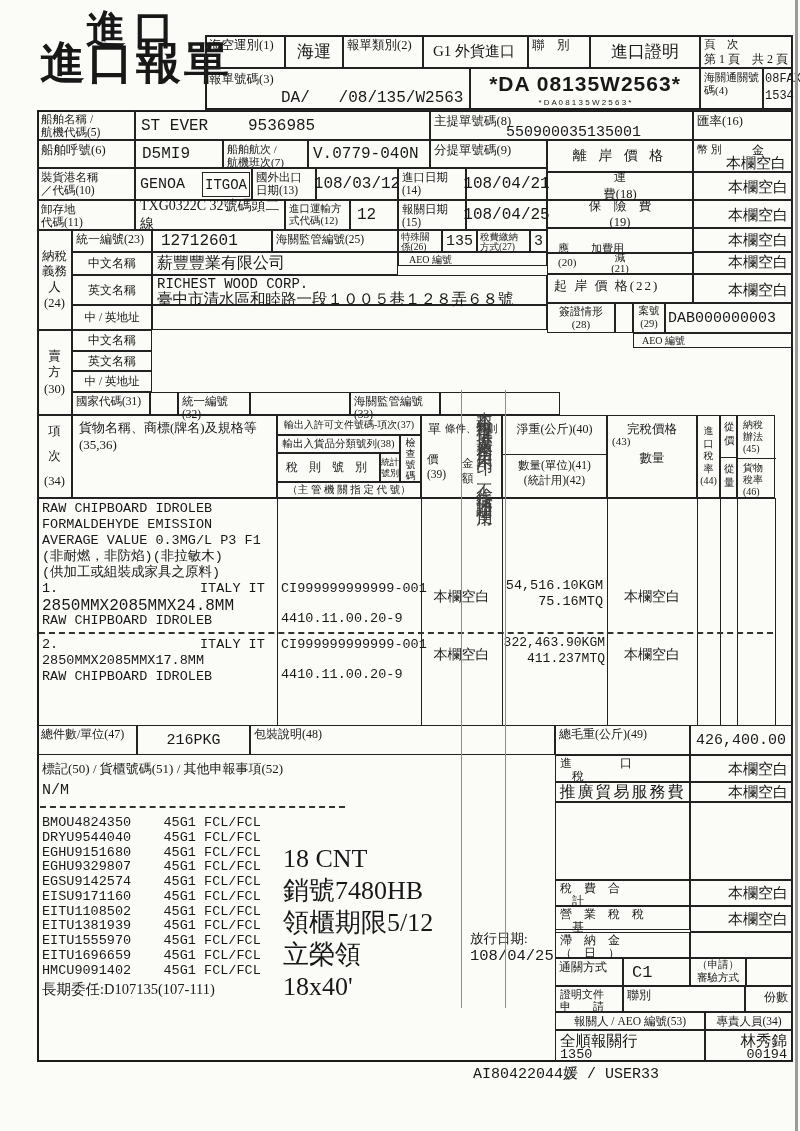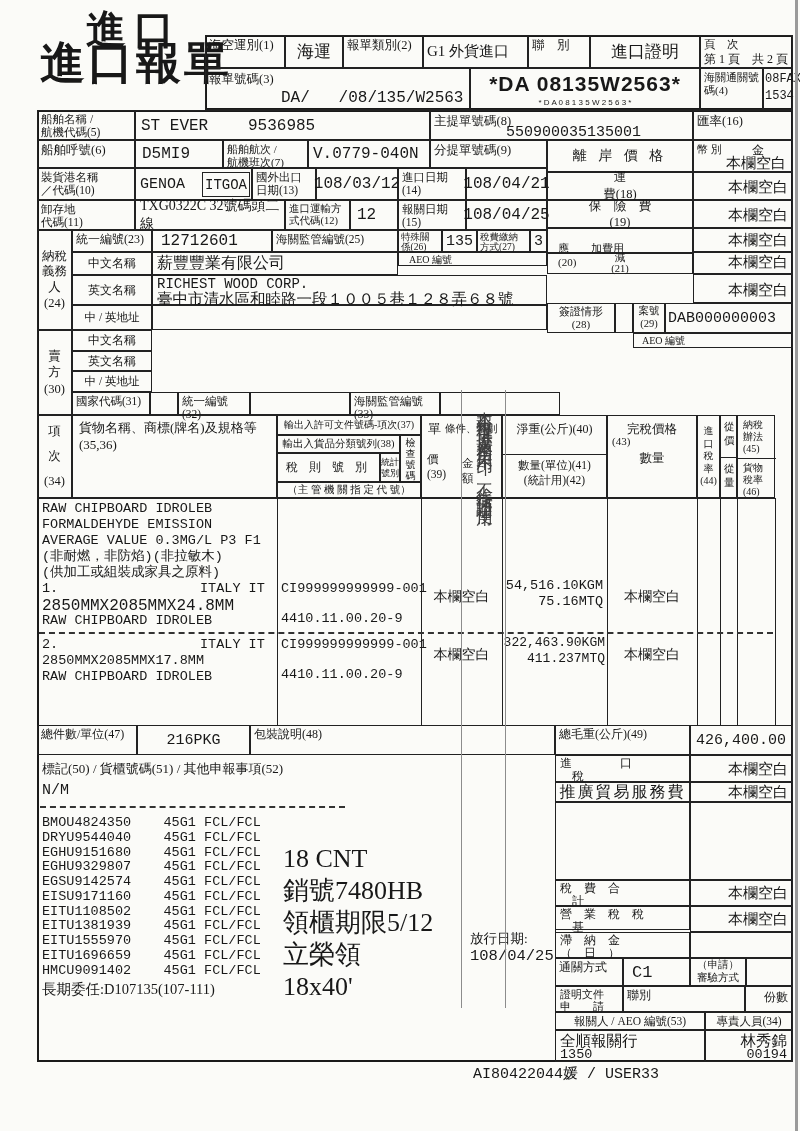--- a/index.html
+++ b/index.html
@@ -27,21 +27,21 @@
 
 <div class="page">
 
   <div class="c" style="left:86px;top:2px;font-size:40px;font-weight:600;letter-spacing:8px">進口</div>
   <div class="c" style="left:40px;top:33px;font-size:45px;font-weight:700;letter-spacing:3px">進口報單</div>
 
   <div class="c B" style="left:205px;top:35px;width:588px;height:75px"></div>
   <div class="c b lbl" style="left:205px;top:35px;width:80px;height:33px">海空運別(1)</div>
   <div class="c b cen" style="left:285px;top:35px;width:58px;height:33px;font-size:17px">海運</div>
   <div class="c b lbl" style="left:343px;top:35px;width:80px;height:33px">報單類別(2)</div>
-  <div class="c b vc" style="left:423px;top:35px;width:105px;height:33px;font-size:15px;padding-left:3px">G1 外貨進口</div>
+  <div class="c b vc" style="left:423px;top:35px;width:105px;height:33px;font-size:15px;padding-left:9px">G1 外貨進口</div>
   <div class="c b lbl" style="left:528px;top:35px;width:62px;height:33px">聯　別</div>
   <div class="c b cen" style="left:590px;top:35px;width:110px;height:33px;font-size:17px">進口證明</div>
   <div class="c b" style="left:700px;top:35px;width:93px;height:33px">
     <span class="c" style="left:3px;top:1px;font-size:11.5px">頁　次</span>
     <span class="c" style="left:3px;top:15px;font-size:12px">第 1 頁　共 2 頁</span>
   </div>
   <div class="c b" style="left:205px;top:68px;width:265px;height:42px">
     <span class="c" style="left:3px;top:2px;font-size:12.5px">報單號碼(3)</span>
     <span class="c mono ws" style="left:75px;top:20px;font-size:16px">DA/   /08/135/W2563</span>
   </div>
@@ -108,20 +108,23 @@
   <div class="c b bot rt" style="left:693px;top:172px;width:100px;height:28px;font-size:15px;padding:2px 4px">本欄空白</div>
   <div class="c b cen pre" style="left:547px;top:200px;width:146px;height:28px;font-size:12.5px">保　險　費
 (19)</div>
   <div class="c b bot rt" style="left:693px;top:200px;width:100px;height:28px;font-size:15px;padding:2px 4px">本欄空白</div>
   <div class="c b pre" style="left:547px;top:228px;width:146px;height:24px;font-size:11px;padding:12px 10px">應　　加費用
 (20)</div>
   <div class="c b bot rt" style="left:693px;top:228px;width:100px;height:24px;font-size:15px;padding:1px 4px">本欄空白</div>
   <div class="c b cen pre" style="left:547px;top:252px;width:146px;height:22px;font-size:10.5px;line-height:1.05">減
 (21)</div>
   <div class="c b bot rt" style="left:693px;top:252px;width:100px;height:22px;font-size:15px;padding:1px 4px">本欄空白</div>
+  <div class="c b" style="left:547px;top:274px;width:146px;height:29px">
+    <span class="c" style="left:6px;top:2px;font-size:13px;letter-spacing:2px">起 岸 價 格(22)</span>
+  </div>
   <div class="c b bot rt" style="left:693px;top:274px;width:100px;height:29px;font-size:15px;padding:2px 4px">本欄空白</div>
 
   <div class="c b cen pre" style="left:37px;top:230px;width:35px;height:100px;font-size:12.5px;line-height:1.25">納稅
 義務
 人
 (24)</div>
   <div class="c b lbl" style="left:72px;top:230px;width:80px;height:22px;font-size:12px">統一編號(23)</div>
   <div class="c b vc mono" style="left:152px;top:230px;width:120px;height:22px;font-size:16px;padding-left:8px">12712601</div>
   <div class="c b lbl" style="left:272px;top:230px;width:126px;height:22px;font-size:11.5px">海關監管編號(25)</div>
   <div class="c b pre" style="left:398px;top:230px;width:44px;height:22px;font-size:9.5px;line-height:1.1;padding:1px 2px">特殊關

